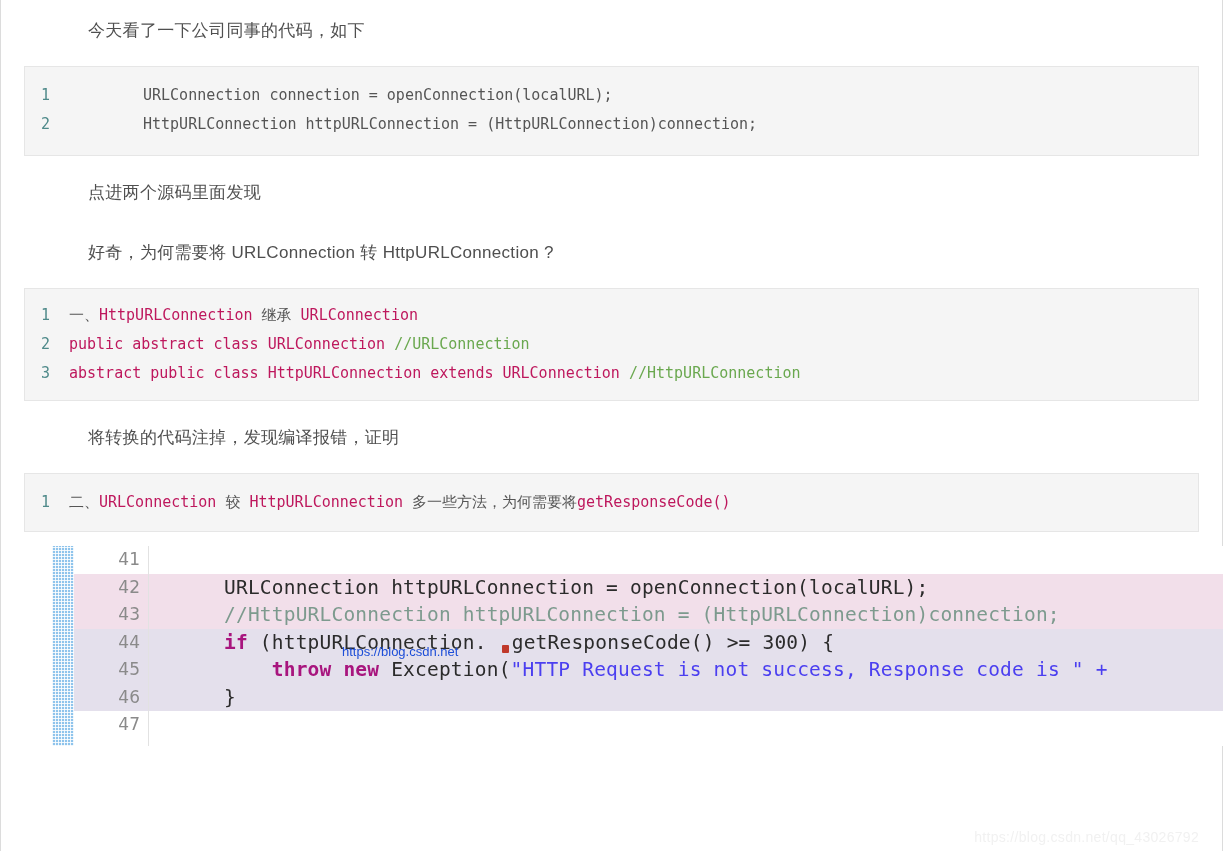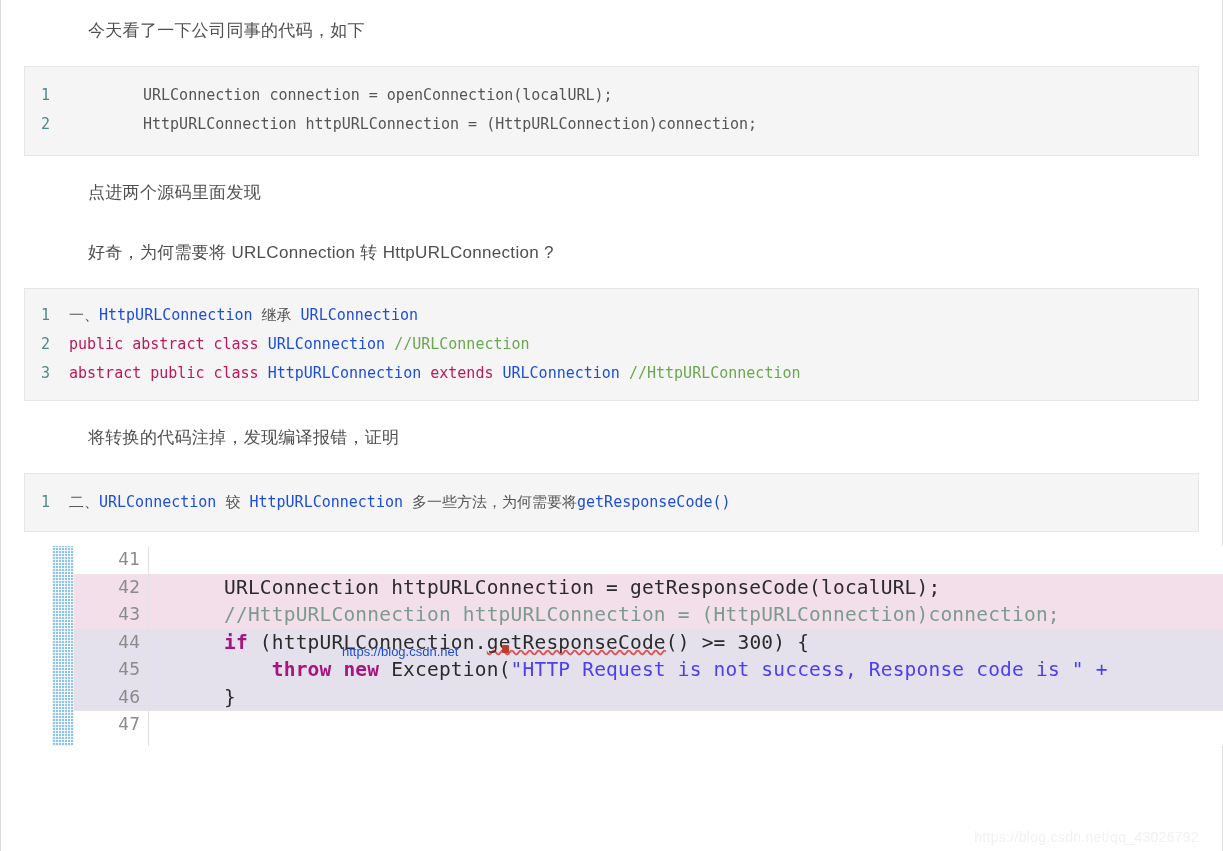--- a/index.html
+++ b/index.html
@@ -84,21 +84,21 @@
     color: #555555;
     white-space: pre;
   }
   
   .codeblock.block1 { padding: 14px 0 16px 0; }
   .codeblock.block1 .ctext { padding-left: 78px; }
 
   
   .tok-kw   { color: #be185d; }
   .tok-cm   { color: #6aa84f; }
-  .tok-plain{ color: #1d4ed8; }
+  .tok-plain{ color: #be185d; }
   .tok-cn   { color: #555555; font-family: "DejaVu Sans", sans-serif; }
 
   .codeblock.block2 .cl,
   .codeblock.block3 .cl { padding-left: 0; }
   .codeblock.block2 .ctext,
   .codeblock.block3 .ctext { padding-left: 4px; }
   .codeblock.block3 { padding: 14px 0 14px 0; }
 
   
   .ide {
@@ -152,24 +152,24 @@
     left: 172px;
     color: #2b2b2b;
     font-size: 19.5px;
     letter-spacing: 0.2px;
   }
   .j-kw   { color: #a8157e; font-weight: bold; }
   .j-cm   { color: #7d9a8e; }
   .j-str  { color: #4b3ff0; }
   .j-pl   { color: #2b2b2b; }
   .j-err  {
-    text-decoration: underline;
     text-decoration-color: #e05050;
     text-decoration-style: wavy;
     text-decoration-skip-ink: none;
+    margin-left: 25px;
   }
 
   .err-badge {
     position: absolute;
     left: 2px;
     width: 20px; height: 20px;
   }
   .err-badge .bulb {
     position: absolute;
     left: 0; top: 0;
@@ -255,21 +255,21 @@
 
   <p class="para">将转换的代码注掉，发现编译报错，证明</p>
 
   <div class="codeblock block3">
       <div class="cl"><span class="ln">1</span><span class="ctext"><span class="tok-cn">二、</span><span class="tok-plain">URLConnection </span><span class="tok-cn">较</span><span class="tok-plain"> HttpURLConnection </span><span class="tok-cn">多一些方法，为何需要将</span><span class="tok-plain">getResponseCode()</span></span></div>
     </div>
 
   <div class="ide">
     <div class="ide-rows">
         <div class="ide-row "><div class="ide-lnum">41</div><div class="ide-code"></div></div>
-        <div class="ide-row hl-pink"><div class="ide-lnum">42</div><div class="ide-code"><span class="j-pl">URLConnection httpURLConnection = getResponseCode(localURL);</span></div></div>
+        <div class="ide-row hl-pink"><div class="ide-lnum">42</div><div class="ide-code"><span class="j-pl">URLConnection httpURLConnection = openConnection(localURL);</span></div></div>
         <div class="ide-row hl-pink"><div class="ide-lnum">43</div><div class="ide-code"><span class="j-cm">//HttpURLConnection httpURLConnection = (HttpURLConnection)connection;</span></div></div>
         <div class="ide-row hl-lav"><div class="ide-lnum">44</div><div class="ide-code"><span class="j-kw">if</span><span class="j-pl"> (httpURLConnection.</span><span class="j-err">getResponseCode</span><span class="j-pl">() &gt;= 300) {</span></div><div class="err-badge"><span class="bulb"></span><span class="xmark">×</span></div></div>
         <div class="ide-row hl-lav"><div class="ide-lnum">45</div><div class="ide-code"><span class="j-pl">    </span><span class="j-kw">throw new</span><span class="j-pl"> Exception(</span><span class="j-str">"HTTP Request is not success, Response code is " +</span></div><div class="err-badge"><span class="bulb"></span><span class="xmark">×</span></div></div>
         <div class="ide-row hl-lav"><div class="ide-lnum">46</div><div class="ide-code"><span class="j-pl">}</span></div></div>
         <div class="ide-row "><div class="ide-lnum">47</div><div class="ide-code"></div></div>
       </div>
     <div class="ide-gutterstrip"></div>
     <div class="ide-sep"></div>
     <div class="watermark-ide">https://blog.csdn.net</div>
   <div class="caret-mark" style="left: 450px; top: 99px;"></div>

